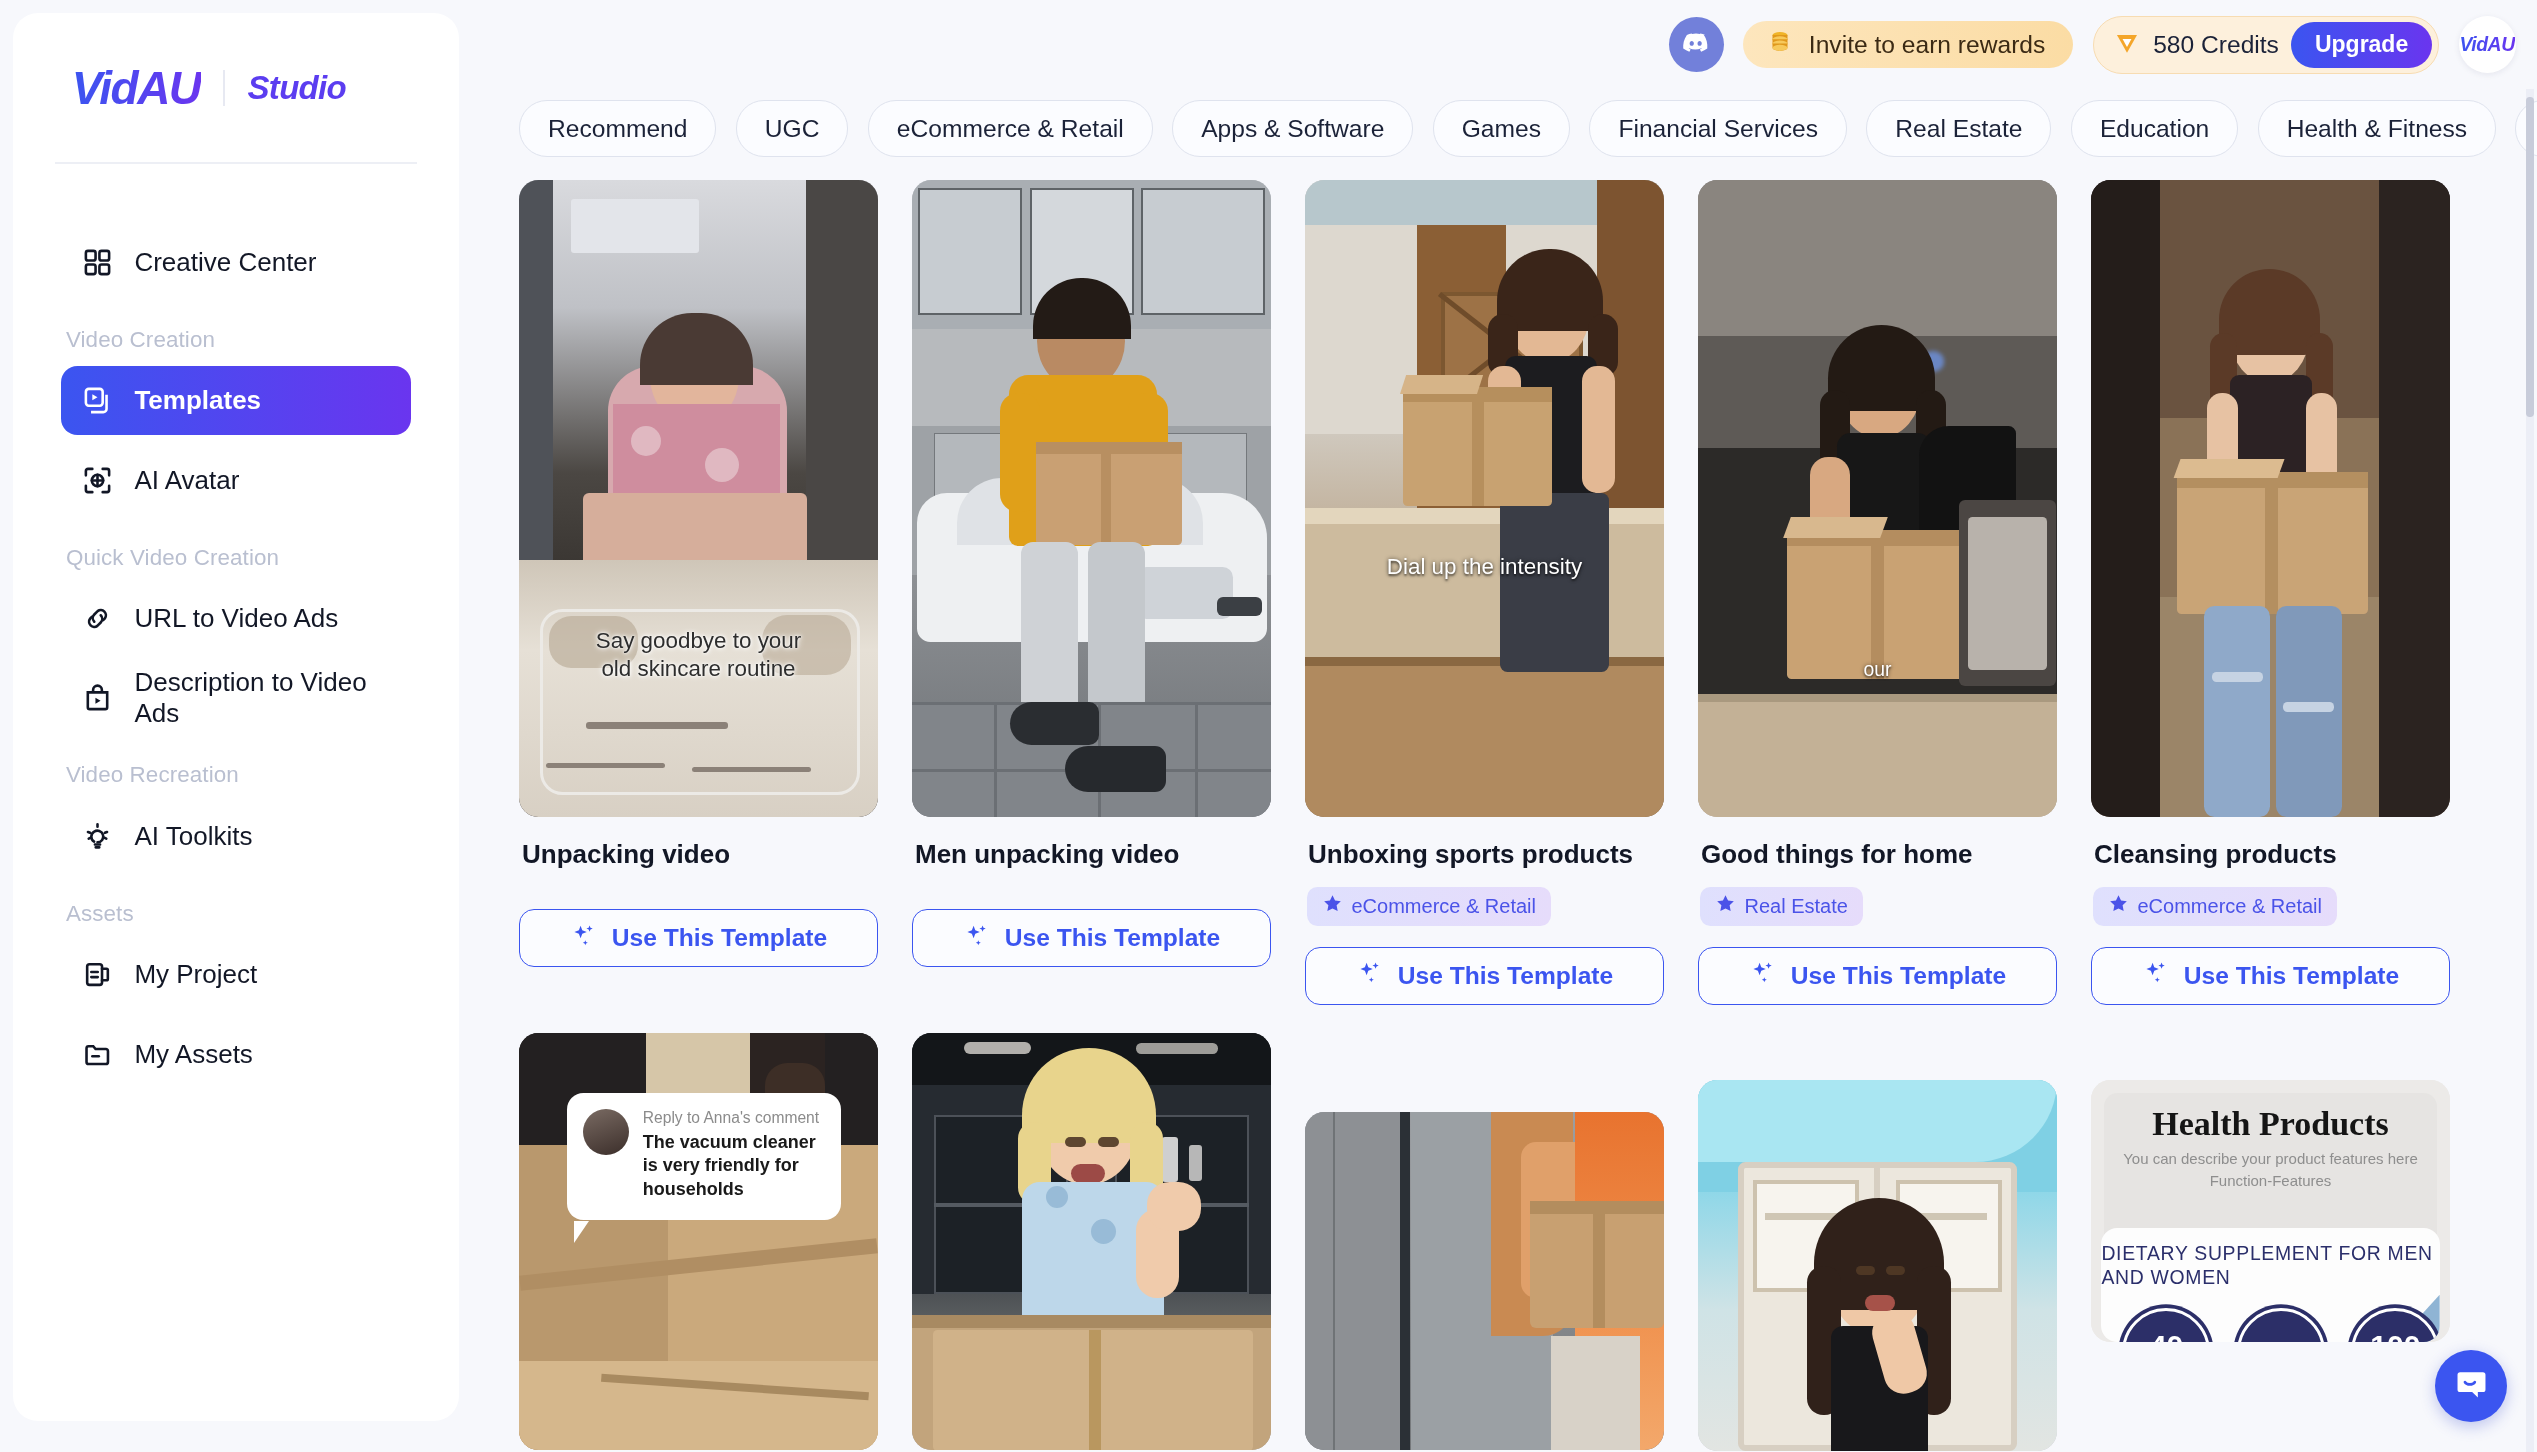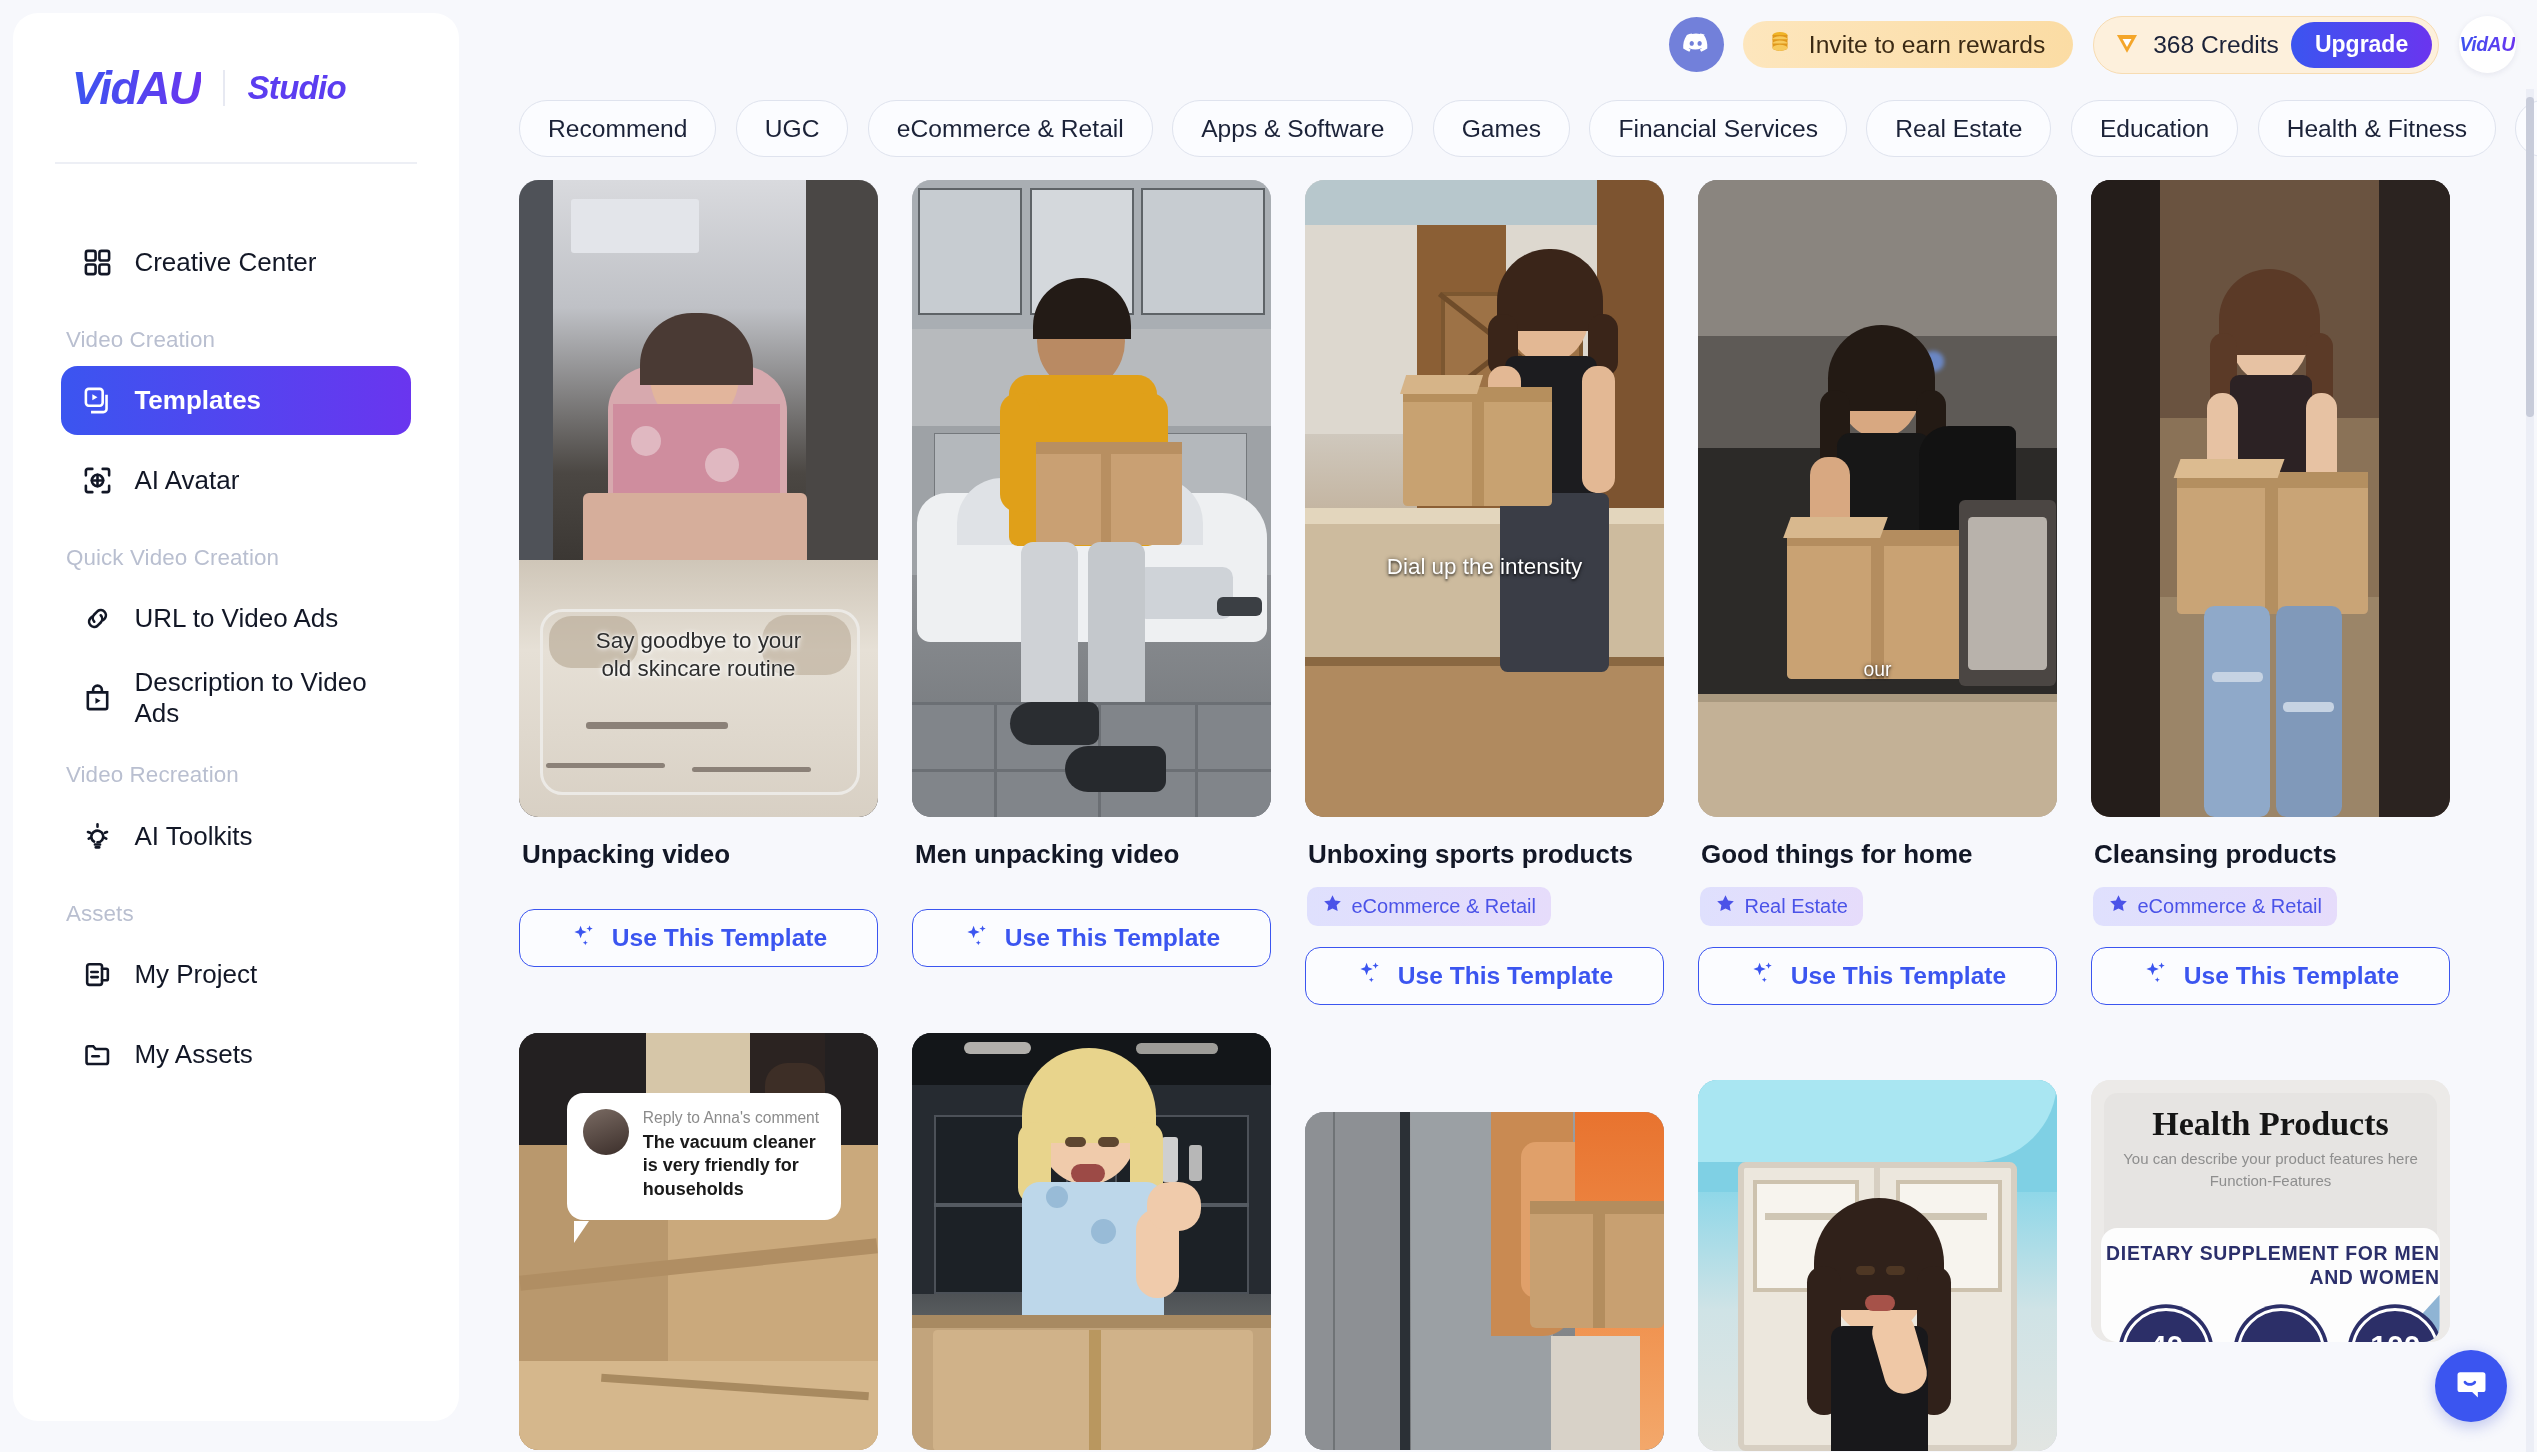--- a/index.html
+++ b/index.html
@@ -311,21 +311,21 @@
       <span class="lbl">Invite to earn rewards</span>
     </div>
 
     <div class="credits-pill">
       <span>
         <svg width="28" height="28" viewBox="0 0 24 24">
           <path d="M3.4 5.2h17.2L12 20.4z" fill="#f4a62a"></path>
           <path d="M8.2 8.6h7.6L12 15.4z" fill="#ffffff"></path>
         </svg>
       </span>
-      <span class="val">368 Credits</span>
+      <span class="val">580 Credits</span>
       <button class="upgrade-btn">Upgrade</button>
     </div>
 
     <div class="avatar">
       <span class="txt">VidAU</span>
     </div>
   </header>
 
   <div class="tabs">
     <div class="tab">Recommend</div>
@@ -709,21 +709,21 @@
           <i style="left:13.4px;top:13.4px;right:13.4px;bottom:0;background:#e6e4e2;border-radius:13.4px"></i>
         </div>
         <div style="position:absolute;left:0;right:0;top:25px;text-align:center">
           <div style="font-family:'Liberation Serif',serif;font-size:34px;font-weight:700;color:#151515">Health Products</div>
           <div style="font-size:15px;color:#8e8e8e;margin-top:7.5px">You can describe your product features here</div>
           <div style="font-size:15px;color:#8e8e8e;margin-top:4.5px">Function-Features</div>
         </div>
 
         <div style="position:absolute;left:10.4px;right:10.4px;top:148px;bottom:0;background:#fdfdfd;border-radius:16.4px;overflow:hidden">
           <span style="position:absolute;right:0;top:67px;width:224px;height:246px;background:#8fb4d4;clip-path:polygon(100% 0,100% 100%,0 100%);display:block"></span>
-          <div style="position:absolute;left:0;right:0;top:13.4px;text-align:right;font-size:19.4px;font-weight:700;color:#2b2f6b;letter-spacing:0.7px;line-height:1.25;white-space:nowrap">DIETARY SUPPLEMENT FOR MEN<br><span style="display:inline-block">AND WOMEN</span></div>
+          <div style="position:absolute;left:0;right:0;top:13.4px;text-align:left;font-size:19.4px;font-weight:400;color:#2b2f6b;letter-spacing:0.7px;line-height:1.25;white-space:nowrap">DIETARY SUPPLEMENT FOR MEN<br><span style="display:inline-block">AND WOMEN</span></div>
 
           <span style="position:absolute;left:21px;top:80px;width:88px;height:88px;border-radius:50%;background:#2c2f68;display:flex;align-items:center;justify-content:center;flex-direction:column;border:3.7px solid #fff;box-shadow:0 0 0 3.7px #2c2f68">
             <span style="font-size:30px;font-weight:800;color:#fff;line-height:1">40</span>
             <span style="font-size:10.4px;font-weight:700;color:#fff;letter-spacing:0.7px">SOFTGELS</span>
           </span>
 
           <span style="position:absolute;left:136px;top:80px;width:88px;height:88px;border-radius:50%;background:#2c2f68;display:flex;align-items:center;justify-content:center;border:3.7px solid #fff;box-shadow:0 0 0 3.7px #2c2f68">
             <span style="font-size:25px;font-weight:800;color:#fff">GMP</span>
           </span>
 

